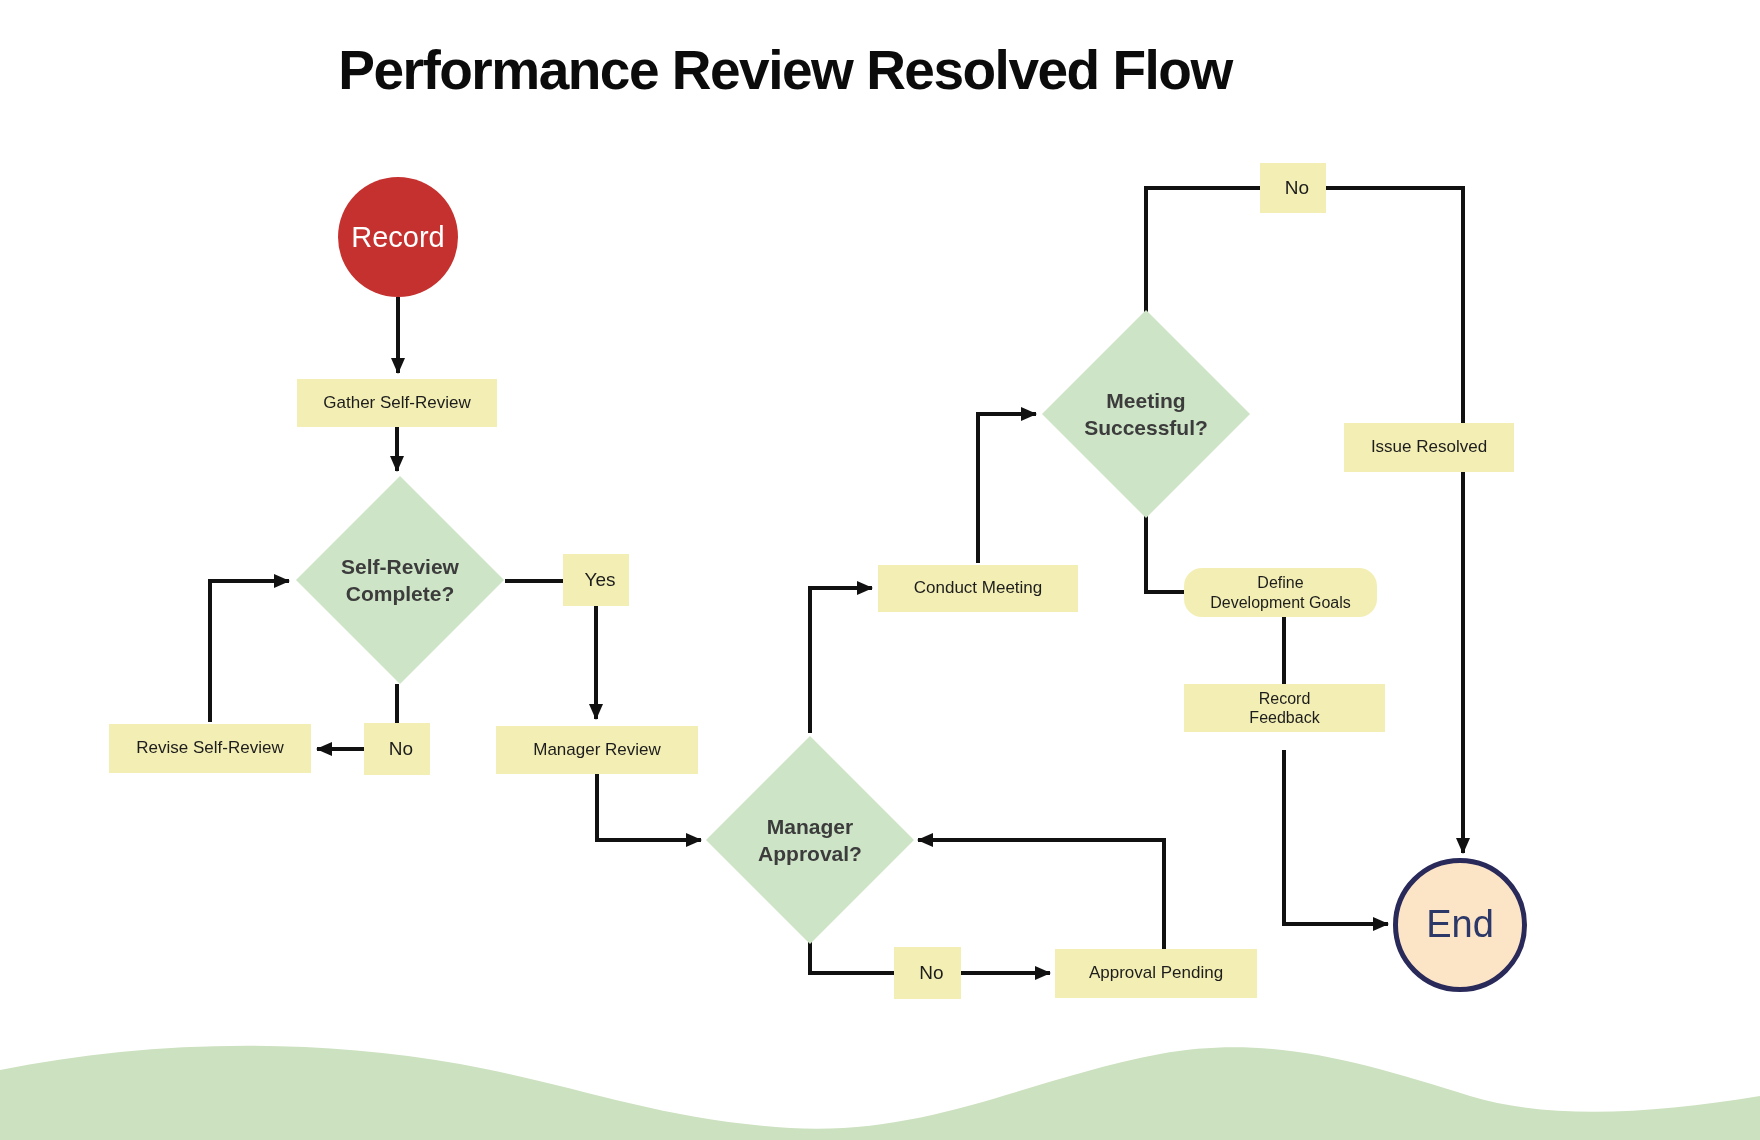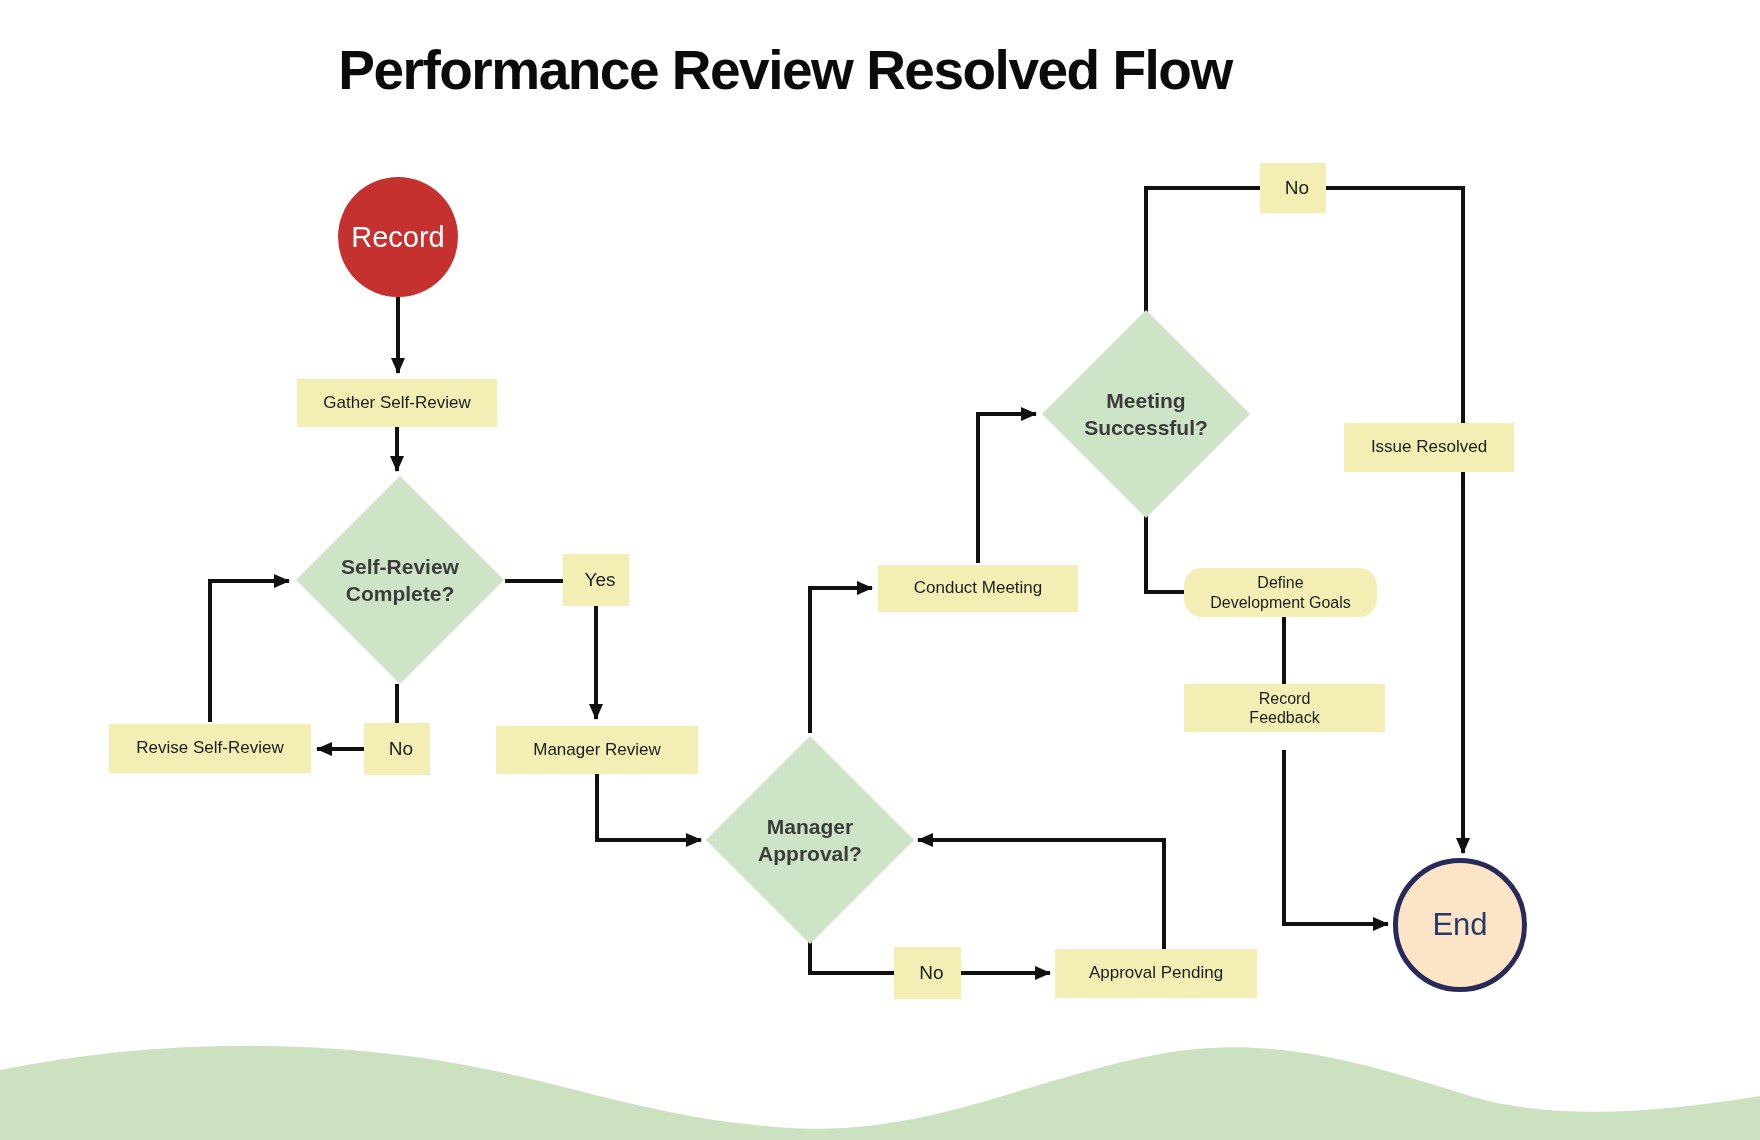--- a/index.html
+++ b/index.html
@@ -37,21 +37,21 @@
     background:var(--decision-fill); color:var(--decision-text);
     font-weight:bold; font-size:21px; line-height:1.3;
     clip-path:polygon(50% 0,100% 50%,50% 100%,0 50%);
   }
   .start{
     background:var(--start-fill); color:var(--start-text);
     border-radius:50%; font-size:29px;
   }
   .end{
     background:var(--end-fill); color:var(--end-text);
-    border:5px solid var(--end-border); border-radius:50%; font-size:31px;
+    border:5px solid var(--end-border); border-radius:50%; font-size:38px;
   }
 </style>
 </head>
 <body>
 
 <div id="canvas">
 
   <div id="title">Performance Review Resolved Flow</div>
 
   <svg id="edge-layer" width="1760" height="1140" viewBox="0 0 1760 1140">

